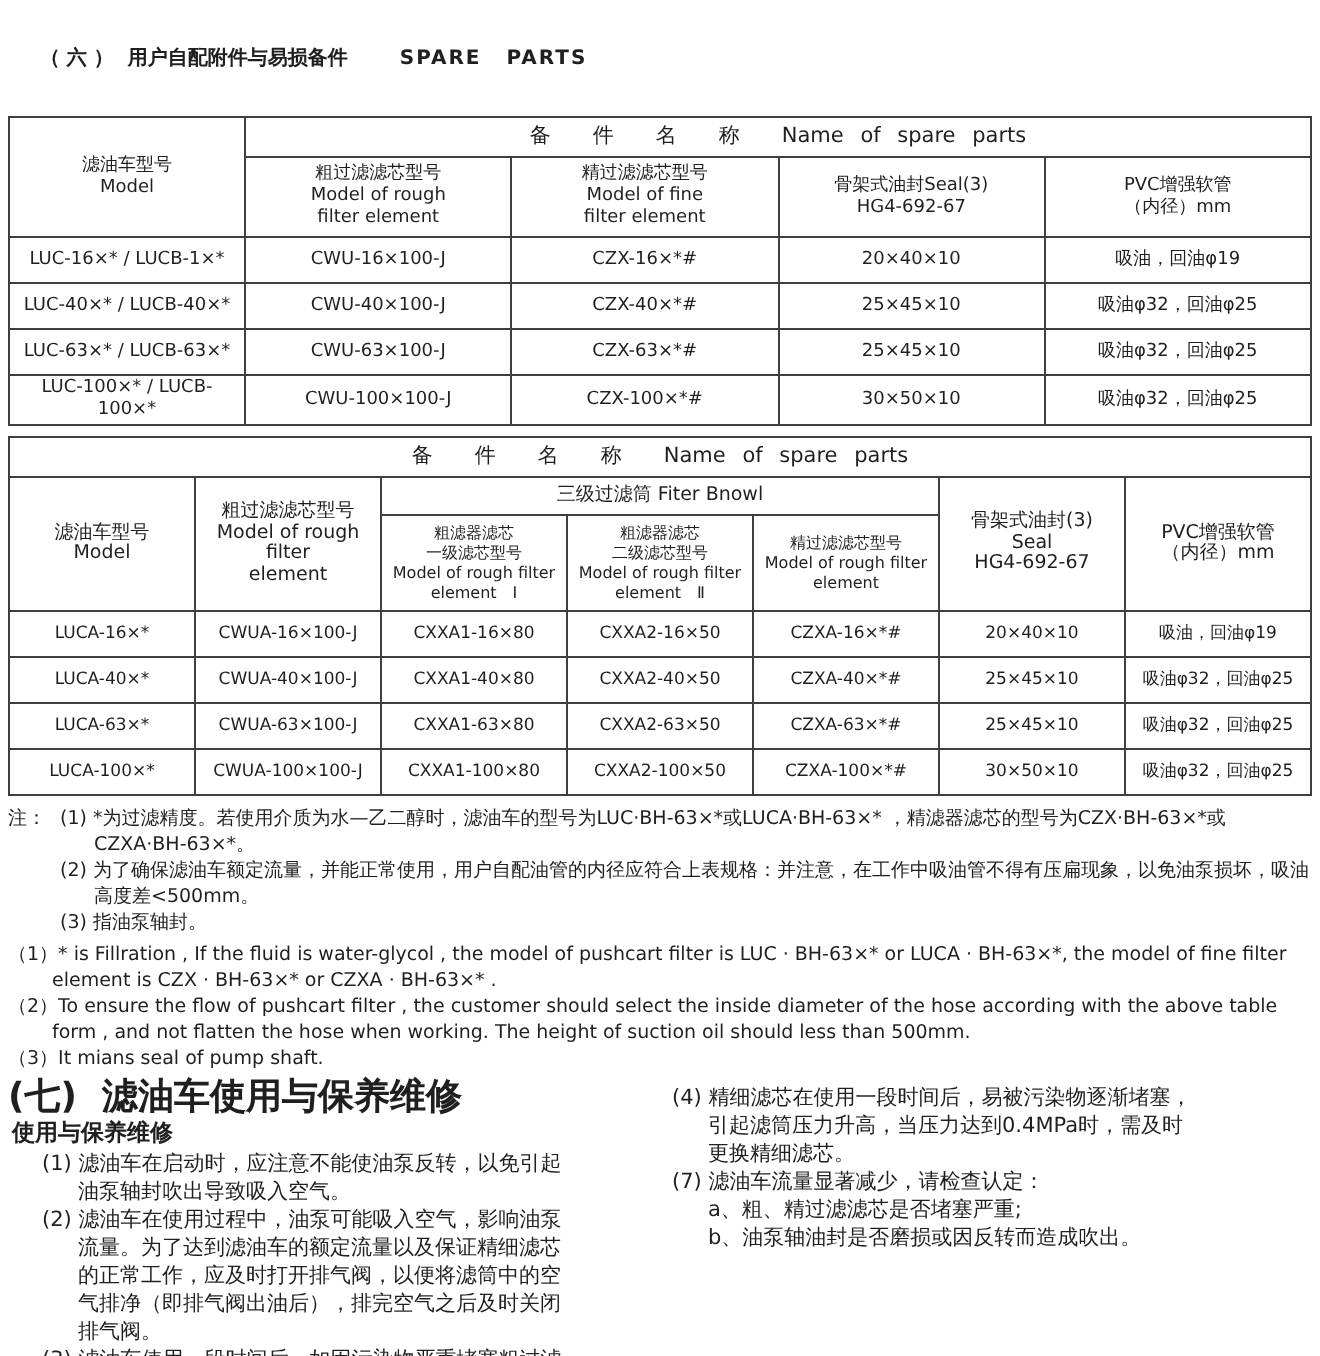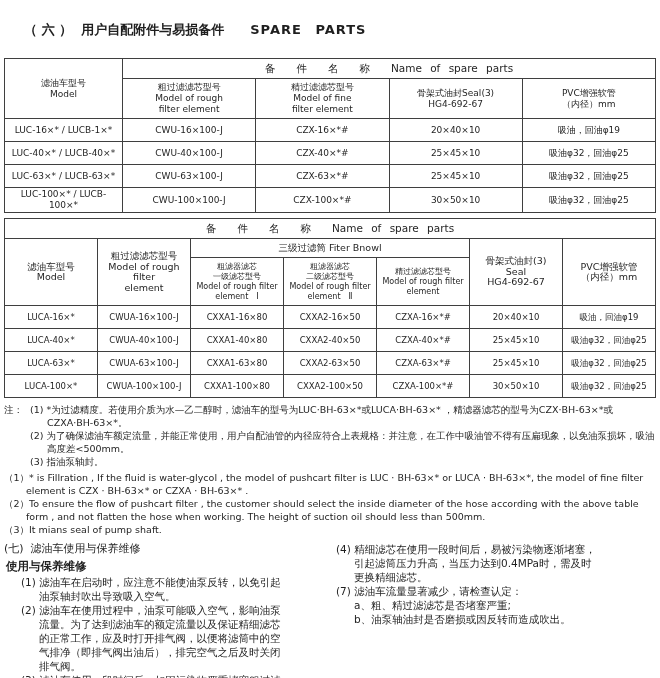--- a/index.html
+++ b/index.html
@@ -5,21 +5,21 @@
   html,body{margin:0;padding:0;}
   body{
     width:660px;height:678px;overflow:hidden;
     background:#ffffff;color:#1f1f1f;
     font-family:"DejaVu Sans","Liberation Sans",sans-serif;
   }
   .page{padding:3px 4px 0 4px;}
 
   
   .doc-title{
-    font-size:13px;font-weight:bold;line-height:17px;
+    font-size:10px;font-weight:bold;line-height:17px;
     margin:1px 0 3px 2px;white-space:pre-wrap;
   }
   .doc-title .en{margin-left:26px;letter-spacing:1px;word-spacing:8px;}
 
   
   table{border-collapse:collapse;table-layout:fixed;width:652px;}
   td{
     border:1px solid #3f3f3f;text-align:center;vertical-align:middle;
     padding:1px 2px;font-size:9px;line-height:11px;overflow:hidden;
   }
@@ -46,21 +46,21 @@
   .notes-en .notes-label{flex:0 0 34px;}
   .notes-items{flex:1;}
   .note-item{padding-left:17px;text-indent:-17px;white-space:pre-line;}
   .notes-en .note-item{padding-left:22px;text-indent:-22px;}
   .notes-en{margin-top:3px;}
 
   
   .s7{display:flex;margin-top:4px;}
   .s7-left{width:324px;}
   .s7-right{width:328px;padding-top:2px;}
-  .s7-title{font-size:11px;font-weight:normal;line-height:18px;white-space:pre-wrap;}
+  .s7-title{font-size:18px;font-weight:bold;line-height:18px;white-space:pre-wrap;}
   .s7-sub{font-size:11.5px;font-weight:bold;line-height:15px;margin:1px 0 1px 2px;}
   .s7-item{
     width:246px;margin-left:17px;font-size:10.5px;line-height:14px;
     padding-left:18px;text-indent:-18px;white-space:pre-line;
   }
   .s7-right .s7-item{margin-left:8px;}
 </style>
 </head>
 <body>
 

